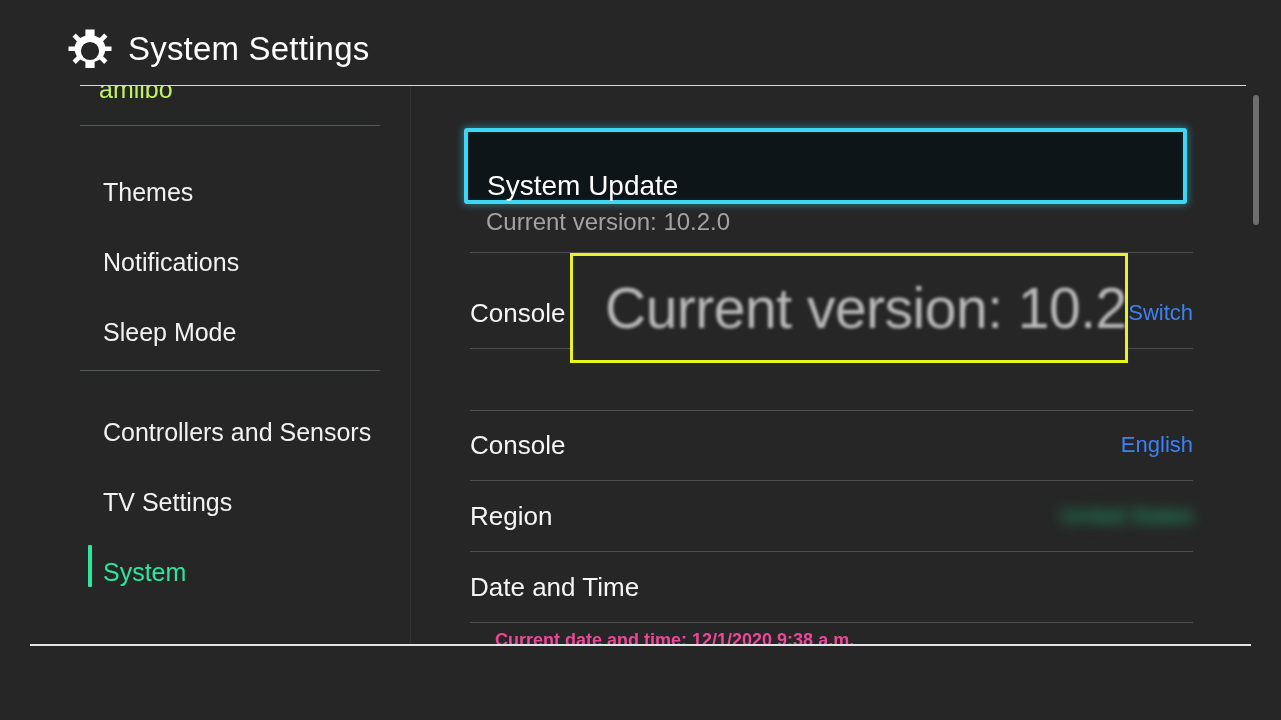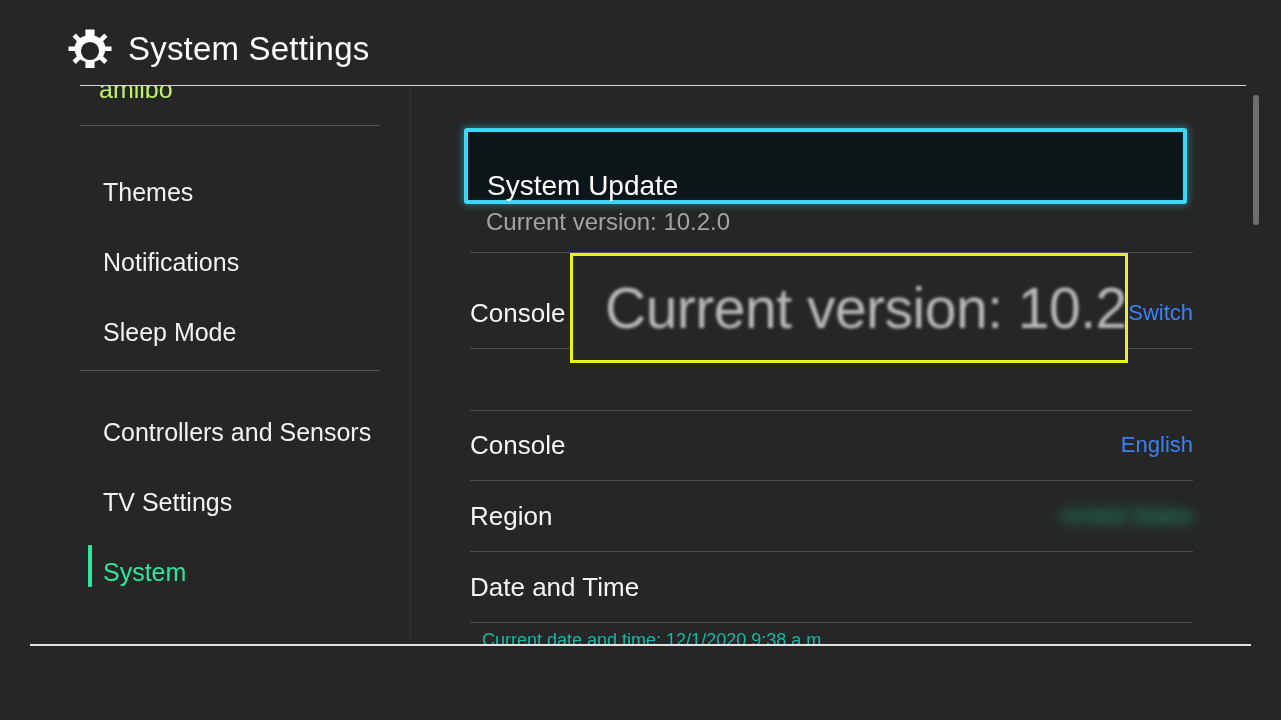--- a/index.html
+++ b/index.html
@@ -147,24 +147,25 @@
     filter: blur(5px);
   }
   .row-divider {
     position: absolute;
     left: 58px;
     width: 723px; height: 1px;
     background: #4c4f4f;
   }
   .row-sub {
     position: absolute;
-    left: 70px;
+    left: 83px;
     font-size: 18px;
-    color: #14b8a6;
-    white-space: nowrap;
+    color: #ec4899;
+    white-space: nowrap;
+    font-weight: bold;
   }
 
   
   #content-scrollbar-track {
     position: absolute;
     left: 1253px; top: 95px;
     width: 6px; height: 548px;
     background: transparent;
   }
   #content-scrollbar-thumb {

